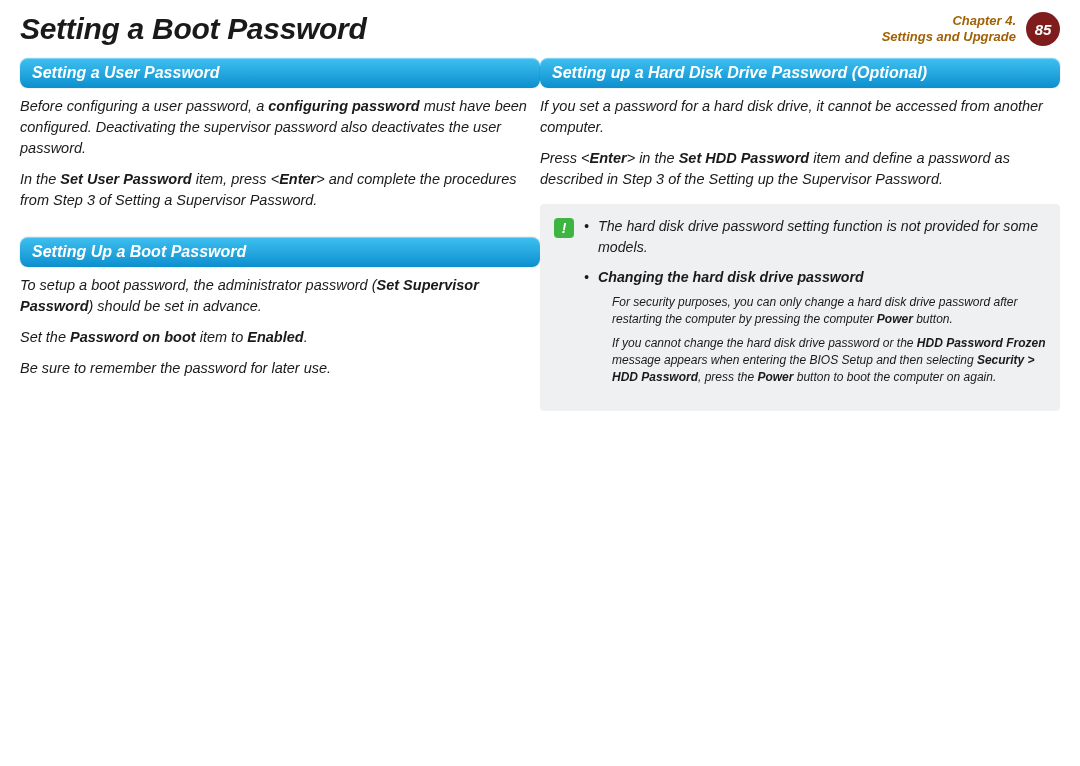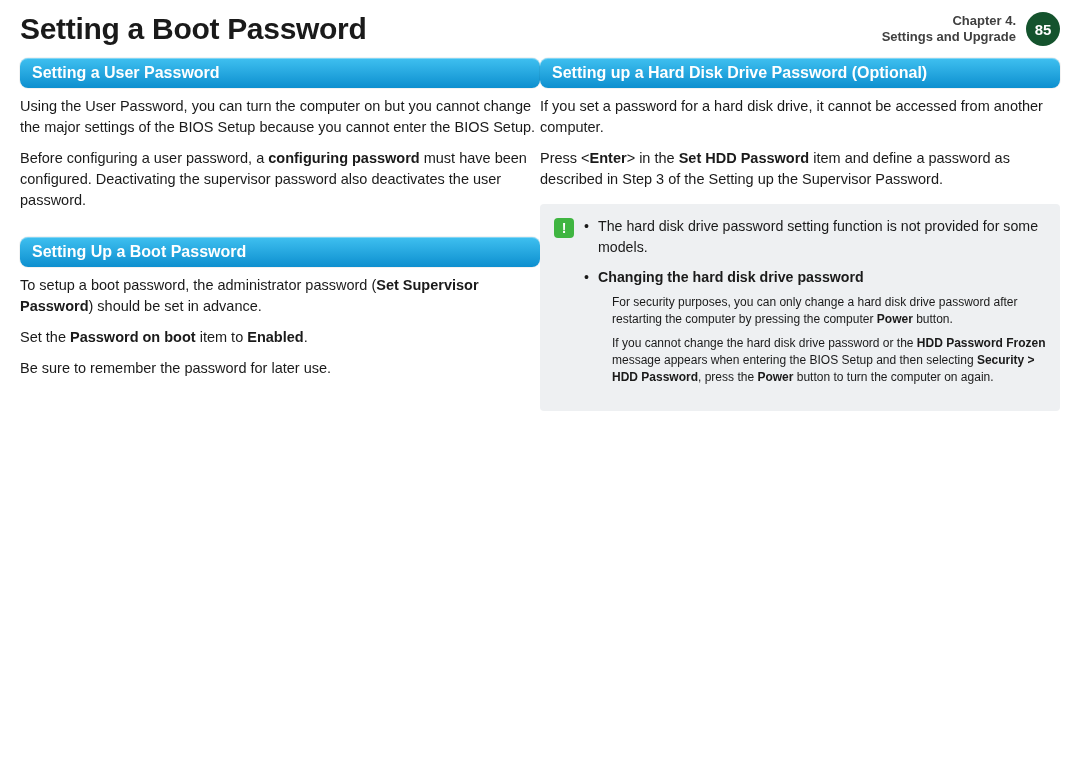--- a/index.html
+++ b/index.html
@@ -1,21 +1,21 @@
 <!DOCTYPE html>
 <html><head>
 <meta charset="utf-8">
 <style>
   html,body{margin:0;padding:0;background:#fff;font-family:"Segoe UI",Arial,sans-serif;color:#1a1a1a;}
-  .page{width:1080px;height:742px;position:relative;box-sizing:border-box;padding:12px 20px;}
+  .page{width:1080px;height:742px;position:relative;box-sizing:border-box;padding:12px 20px;font-style:italic;}
   .header{display:flex;align-items:flex-start;justify-content:space-between;margin-bottom:12px;}
   .title{font-size:30px;font-weight:800;letter-spacing:-0.3px;}
   .hdr-right{display:flex;align-items:center;gap:10px;}
-  .hdr-text{text-align:right;color:#404040;font-weight:700;font-size:13px;line-height:1.2;}
-  .pagebadge{width:34px;height:34px;border-radius:50%;background:#14532d;color:#fff;display:flex;align-items:center;justify-content:center;font-weight:700;font-size:15px;}
+  .hdr-text{text-align:right;color:#a16207;font-weight:700;font-size:13px;line-height:1.2;}
+  .pagebadge{width:34px;height:34px;border-radius:50%;background:#7f1d1d;color:#fff;display:flex;align-items:center;justify-content:center;font-weight:700;font-size:15px;}
   .cols{display:flex;}
   .col{flex:1;min-width:0;}
   .sect-head{background:linear-gradient(#3fc0f0,#0d8fcf);color:#fff;font-weight:700;font-size:16px;border-radius:8px;padding:6px 12px;box-shadow:inset 0 1px 0 rgba(255,255,255,.35),0 0 0 1px rgba(0,0,0,.05);margin-bottom:8px;}
   p{font-size:14.5px;line-height:1.45;margin:6px 0 10px;}
   .block{margin-bottom:26px;}
   .callout{background:#eef0f2;border-radius:4px;padding:12px 14px 14px 14px;display:flex;gap:10px;}
   .callout-icon{width:20px;height:20px;border-radius:4px;background:#3fb541;color:#fff;font-weight:900;font-size:14px;display:flex;align-items:center;justify-content:center;flex:0 0 20px;margin-top:2px;}
   .callout ul{list-style:none;padding:0;margin:0;}
   .callout li{position:relative;padding-left:14px;font-size:14.2px;line-height:1.45;margin-bottom:10px;}
   .callout li::before{content:"•";position:absolute;left:0;top:0;}
@@ -36,23 +36,25 @@
       <div class="pagebadge">85</div>
     </div>
   </div>
 
   <div class="cols">
 
     <div class="col">
 
       <div class="block">
         <div class="sect-head">Setting a User Password</div>
-        <p>Using the User Password, you can turn the computer on but you cannot change the major settings of the BIOS Setup because you cannot enter the BIOS Setup.</p>
         <p>
           <span>Before configuring a user password, a </span><b>configuring password</b><span> must have been configured. Deactivating the supervisor password also deactivates the user password.</span>
+        </p>
+        <p>
+          <span>In the </span><b>Set User Password</b><span> item, press &lt;</span><b>Enter</b><span>&gt; and complete the procedures from Step 3 of Setting a Supervisor Password.</span>
         </p>
       </div>
 
       <div class="block">
         <div class="sect-head">Setting Up a Boot Password</div>
         <p>
           <span>To setup a boot password, the administrator password (</span><b>Set Supervisor Password</b><span>) should be set in advance.</span>
         </p>
         <p>
           <span>Set the </span><b>Password on boot</b><span> item to </span><b>Enabled</b><span>.</span>
@@ -75,21 +77,21 @@
       <div class="callout">
         <div class="callout-icon">!</div>
         <ul>
           <li>The hard disk drive password setting function is not provided for some models.</li>
           <li>
             <b>Changing the hard disk drive password</b>
             <div class="sub">
               <span>For security purposes, you can only change a hard disk drive password after restarting the computer by pressing the computer </span><b>Power</b><span> button.</span>
             </div>
             <div class="sub">
-              <span>If you cannot change the hard disk drive password or the </span><b>HDD Password Frozen</b><span> message appears when entering the BIOS Setup and then selecting </span><b>Security &gt; HDD Password</b><span>, press the </span><b>Power</b><span> button to turn the computer on again.</span>
+              <span>If you cannot change the hard disk drive password or the </span><b>HDD Password Frozen</b><span> message appears when entering the BIOS Setup and then selecting </span><b>Security &gt; HDD Password</b><span>, press the </span><b>Power</b><span> button to boot the computer on again.</span>
             </div>
           </li>
         </ul>
       </div>
 
     </div>
   </div>
 </div>
 
 </body></html>

